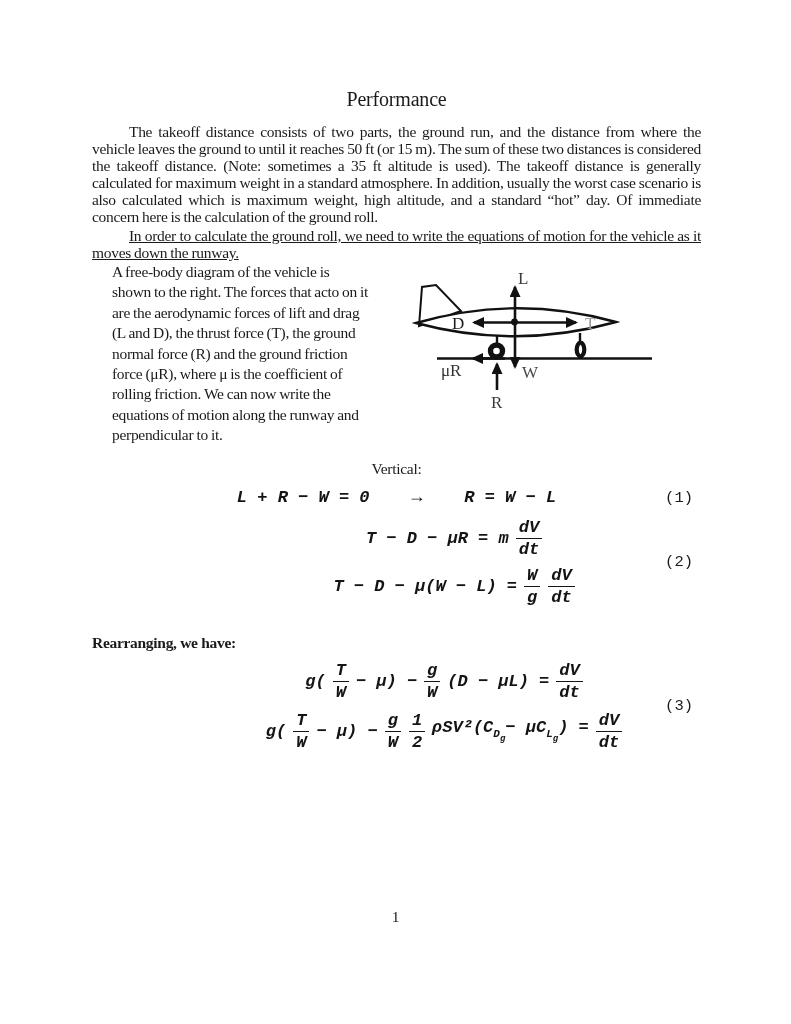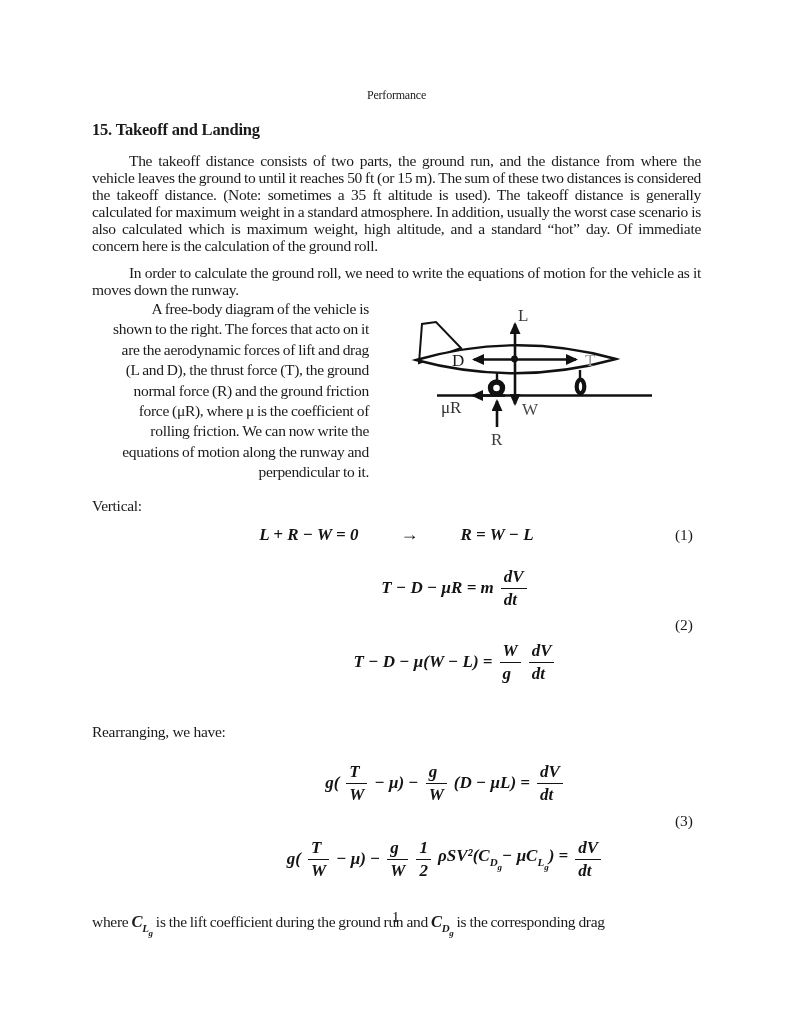--- a/index.html
+++ b/index.html
@@ -8,80 +8,81 @@
     width:791px;height:1024px;
     box-sizing:border-box;
     padding:88px 90px 0 92px;
     background:#ffffff;
     font-family:"Liberation Serif", serif;
     color:#1a1a1a;
     overflow:hidden;
   }
   .doc-title{
     text-align:center;
-    font-size:12px;
+    font-size:20px;
     letter-spacing:-0.2px;
   }
   .heading{
     margin-top:17px;
     font-weight:bold;
     font-size:16.5px;
     letter-spacing:-0.2px;
   }
   .para{
     margin:0;
     font-size:15.5px;
     line-height:17px;
     letter-spacing:-0.3px;
     word-spacing:-0.5px;
   }
   .just{text-align:justify;}
   .indent{text-indent:37px;}
   .para1{margin-top:12px;}
-  .intro{margin-top:10px;}
+  .intro{margin-top:2px;text-decoration:underline;}
   .wrapblock{margin-top:1px;}
   .figure{
     float:right;
     width:296px;
     margin:2px 0 4px 36px;
   }
   .side{
     line-height:20.4px;
-    text-align:right;
+    text-align:left;
     margin-left:20px;
   }
   .eqlabel{
     clear:both;
     font-size:15.5px;
     letter-spacing:-0.3px;
   }
-  .lbl-vertical{padding-top:14px;}
+  .lbl-vertical{padding-top:14px;text-align:center;}
   .lbl-horizontal{margin-top:16px;}
-  .lbl-rearranging{margin-top:27px;}
+  .lbl-rearranging{margin-top:27px;font-weight:bold;}
   .eq{
     font-style:italic;
     font-weight:700;
     font-size:17px;
     color:#141414;
+    font-family:Liberation Mono, monospace;
   }
   .eqrow{position:relative;text-align:center;margin-top:9px;height:24px;}
   .eqnum{
     position:absolute;right:8px;top:50%;
     transform:translateY(-50%);
     font-style:normal;font-weight:400;font-size:15.5px;color:#1a1a1a;
   }
   .eqrow .eqnum{top:2px;transform:none;}
   .eqarrow{font-style:normal;display:inline-block;margin:0 38px;font-size:18px;}
   .eqpart{display:inline-block;margin:0 4px;}
   .eqblock{position:relative;margin-top:2px;}
   .eqblock-3{margin-top:8px;}
   .eqline{text-align:center;margin:7px 0;padding-left:116px;}
   .eqblock-3 .eqline{padding-left:96px;margin:9px 0;}
   .tok{display:inline-block;vertical-align:middle;margin:0 3px;}
-  .frac{display:inline-block;vertical-align:middle;text-align:left;margin:12px 4px;}
+  .frac{display:inline-block;vertical-align:middle;text-align:left;margin:0 4px;}
   .frac .num{display:block;padding:0 3px 1px;border-bottom:1.7px solid #141414;}
   .frac .den{display:block;padding:1px 3px 0;}
   .sb{font-size:11px;vertical-align:-5px;}
   .sbb{font-size:9px;vertical-align:-9px;}
   .fnote{
     margin-top:20px;
     font-size:15.5px;
     letter-spacing:-0.3px;
   }
   .fnote .math{font-style:italic;font-weight:600;font-size:16.5px;}
@@ -91,21 +92,20 @@
   }
   svg text{font-family:"Liberation Serif", serif;font-size:17px;}
 </style>
 </head>
 <body>
 
 <div class="page">
 
   <div class="doc-title">Performance</div>
 
-  <div class="heading">15. Takeoff and Landing</div>
 
   <p class="para just indent para1">The takeoff distance consists of two parts, the ground run, and the distance from where the vehicle leaves the ground to until it reaches 50 ft (or 15 m). The sum of these two distances is considered the takeoff distance. (Note: sometimes a 35 ft altitude is used). The takeoff distance is generally calculated for maximum weight in a standard atmosphere. In addition, usually the worst case scenario is also calculated which is maximum weight, high altitude, and a standard “hot” day. Of immediate concern here is the calculation of the ground roll.</p>
 
   <p class="para just indent intro">In order to calculate the ground roll, we need to write the equations of motion for the vehicle as it moves down the runway.</p>
 
   <div class="wrapblock">
     <div class="figure">
       <svg width="296" height="168" viewBox="6 8 296 168">
         <defs>
           <marker id="ah" markerUnits="userSpaceOnUse" markerWidth="12" markerHeight="11" refX="10" refY="5.5" orient="auto-start-reverse">
@@ -158,17 +158,16 @@
   </div>
 
   <div class="eqlabel lbl-rearranging">Rearranging, we have:</div>
 
   <div class="eqblock eqblock-3 eq">
     <div class="eqline"><span class="tok">g(</span><span class="frac"><span class="num">T</span><span class="den">W</span></span><span class="tok">− μ) −</span><span class="frac"><span class="num">g</span><span class="den">W</span></span><span class="tok">(D − μL) =</span><span class="frac"><span class="num">dV</span><span class="den">dt</span></span></div>
     <div class="eqline"><span class="tok">g(</span><span class="frac"><span class="num">T</span><span class="den">W</span></span><span class="tok">− μ) −</span><span class="frac"><span class="num">g</span><span class="den">W</span></span><span class="frac"><span class="num">1</span><span class="den">2</span></span><span class="tok"><span>ρSV²(</span><span>C</span><span class="sb">D</span><span class="sbb">g</span><span>− μ</span><span>C</span><span class="sb">L</span><span class="sbb">g</span><span>) =</span></span><span class="frac"><span class="num">dV</span><span class="den">dt</span></span></div>
     <span class="eqnum">(3)</span>
   </div>
 
-  <p class="para fnote"><span>where </span><span class="math"><span>C</span><span class="sb">L</span><span class="sbb">g</span></span><span> is the lift coefficient during the ground run and </span><span class="math"><span>C</span><span class="sb">D</span><span class="sbb">g</span></span><span> is the corresponding drag</span></p>
 
   <div class="pagenum">1</div>
 
 </div>
 
 </body></html>

